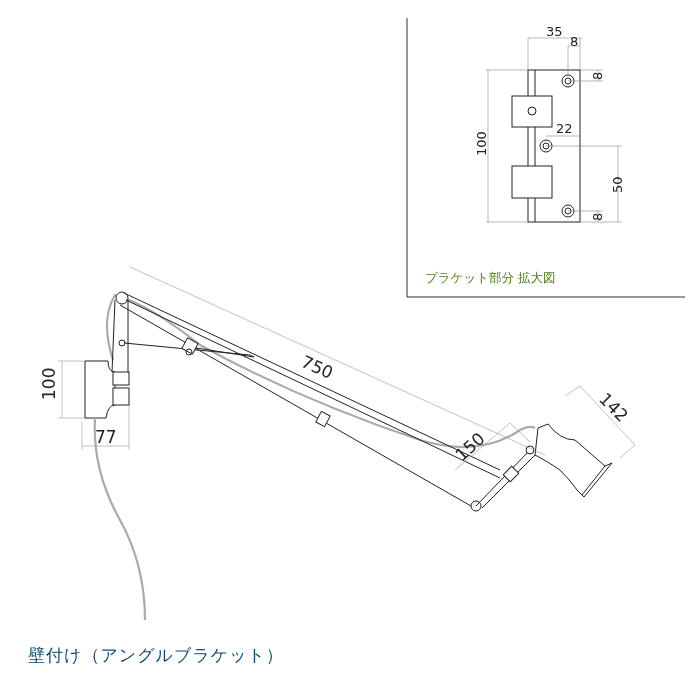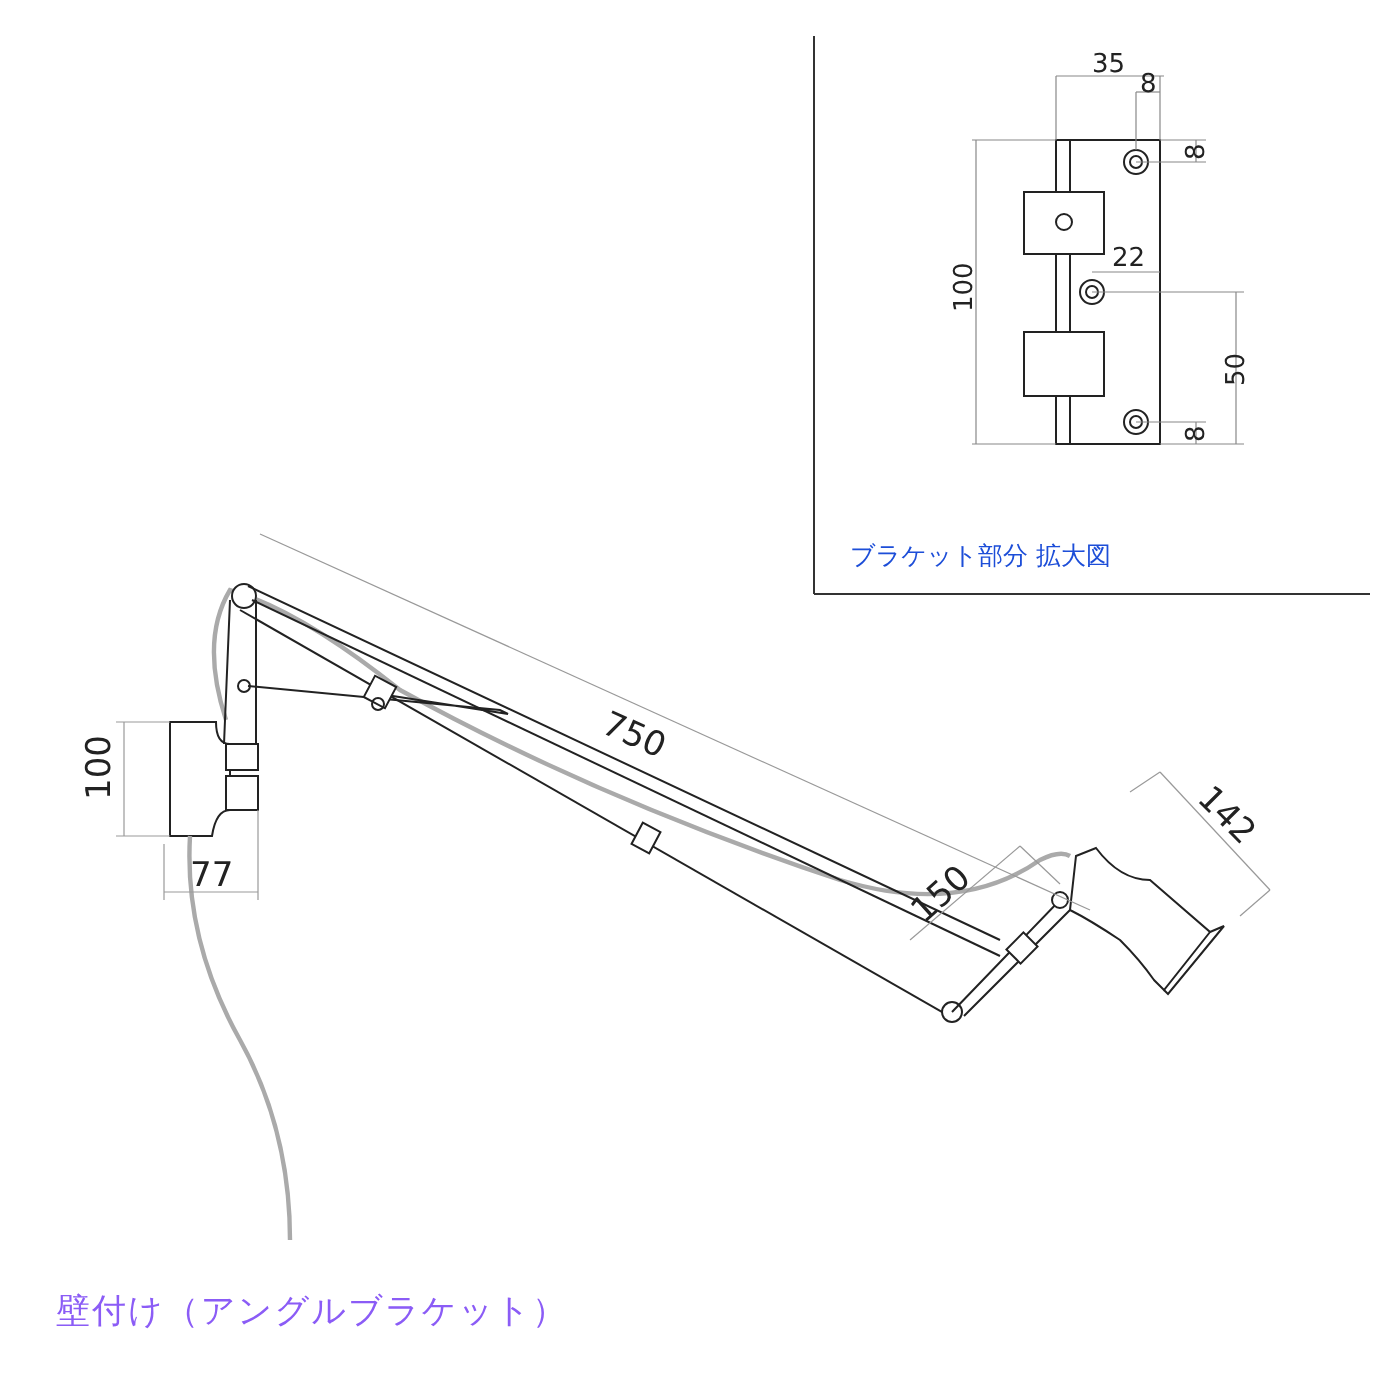--- a/index.html
+++ b/index.html
@@ -1,22 +1,22 @@
 <!DOCTYPE html>
 <html><head>
 <meta charset="utf-8">
 <style>
   html, body { margin: 0; padding: 0; background: #ffffff; }
   body { width: 700px; height: 700px; position: relative; overflow: hidden;
          font-family: "DejaVu Sans", "Liberation Sans", sans-serif; color: #222; }
   svg { position: absolute; left: 0; top: 0; }
   .dimtxt { font-family: "DejaVu Sans", sans-serif; fill: #222; }
-  .caption { position: absolute; left: 28px; top: 644px; font-size: 17px; color: #8b5cf6;
+  .caption { position: absolute; left: 28px; top: 644px; font-size: 17px; color: #0c4a6e;
              letter-spacing: 1px; font-family: "DejaVu Sans", sans-serif; }
-  .inset-caption { position: absolute; left: 425px; top: 270px; font-size: 12.5px; color: #1d4ed8;
+  .inset-caption { position: absolute; left: 425px; top: 270px; font-size: 12.5px; color: #4d7c0f;
              font-family: "DejaVu Sans", sans-serif; }
 </style>
 </head>
 <body>
 
 <svg width="700" height="700" viewBox="0 0 700 700">
 
   <g stroke="#333" stroke-width="1" fill="none">
     <line x1="407" y1="18" x2="407" y2="297"></line>
     <line x1="407" y1="297" x2="685" y2="297"></line>

